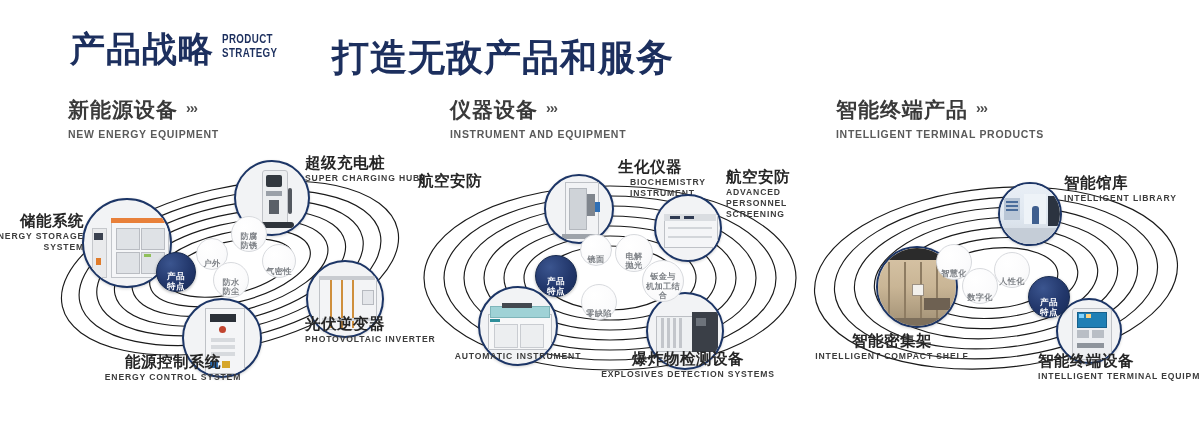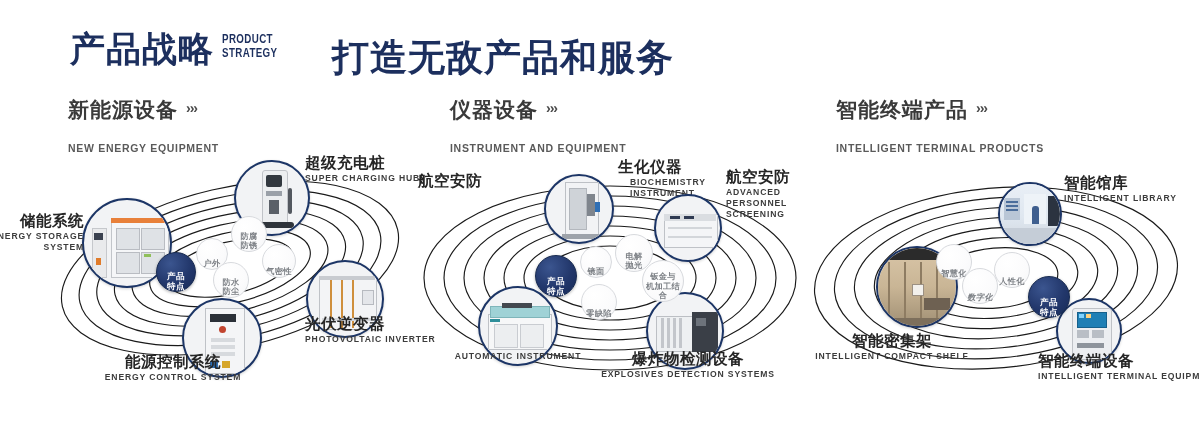--- a/index.html
+++ b/index.html
@@ -43,21 +43,21 @@
     font-size:21px;font-weight:bold;color:#3a3a3a;letter-spacing:1px;
     display:inline-block;vertical-align:middle;
   }
   .sec-arrows{
     display:inline-block;vertical-align:middle;
     margin-left:8px;color:#4a4a4a;font-size:14px;font-weight:bold;
     letter-spacing:-1px;
     transform:translateY(-2px);
   }
   .sec-en{
-    margin-top:18px;
+    margin-top:4px;
     font-size:10.5px;font-weight:bold;color:#5a5a5a;letter-spacing:.7px;
   }
 
   
   .cluster{position:absolute;top:150px;width:400px;height:260px;}
   .cl-svg{position:absolute;left:0;top:0;}
 
   
   .node{
     position:absolute;
@@ -301,21 +301,21 @@
         <i style="left:10px;top:31px;width:10px;height:3px;background:#2f8f9a;"></i>
       </div>
     </div>
     <div class="nlabel ta-c" style="left:12px;top:200px;width:192px;">
       <div class="en">AUTOMATIC INSTRUMENT</div>
     </div>
 
     <div class="bub core" style="left:125px;top:105px;width:42px;height:42px;">
       <span><span>产品</span><br><span>特点</span></span>
     </div>
-    <div class="bub" style="left:170px;top:96px;width:32px;height:32px;">
+    <div class="bub" style="left:170px;top:84px;width:32px;height:32px;">
       <span>镜面</span>
     </div>
     <div class="bub" style="left:205px;top:84px;width:38px;height:38px;">
       <span>电解<br>抛光</span>
     </div>
     <div class="bub" style="left:171px;top:134px;width:36px;height:36px;">
       <span>零缺陷</span>
     </div>
     <div class="bub" style="left:232px;top:110px;width:42px;height:42px;">
       <span>钣金与<br>机加工结合</span>
@@ -384,21 +384,21 @@
       </div>
     </div>
     <div class="nlabel ta-c" style="left:-6px;top:182px;width:196px;">
       <div class="cn">智能密集架</div>
       <div class="en" style="white-space:normal;">INTELLIGENT COMPACT SHELF</div>
     </div>
 
     <div class="bub" style="left:136px;top:94px;width:36px;height:36px;">
       <span>智慧化</span>
     </div>
-    <div class="bub" style="left:162px;top:118px;width:36px;height:36px;font-style:italic;">
+    <div class="bub" style="left:162px;top:118px;width:36px;height:36px;">
       <span>数字化</span>
     </div>
     <div class="bub" style="left:194px;top:102px;width:36px;height:36px;">
       <span>人性化</span>
     </div>
     <div class="bub core" style="left:228px;top:126px;width:42px;height:42px;">
       <span><span>产品</span><br><span>特点</span></span>
     </div>
   </div>
 

